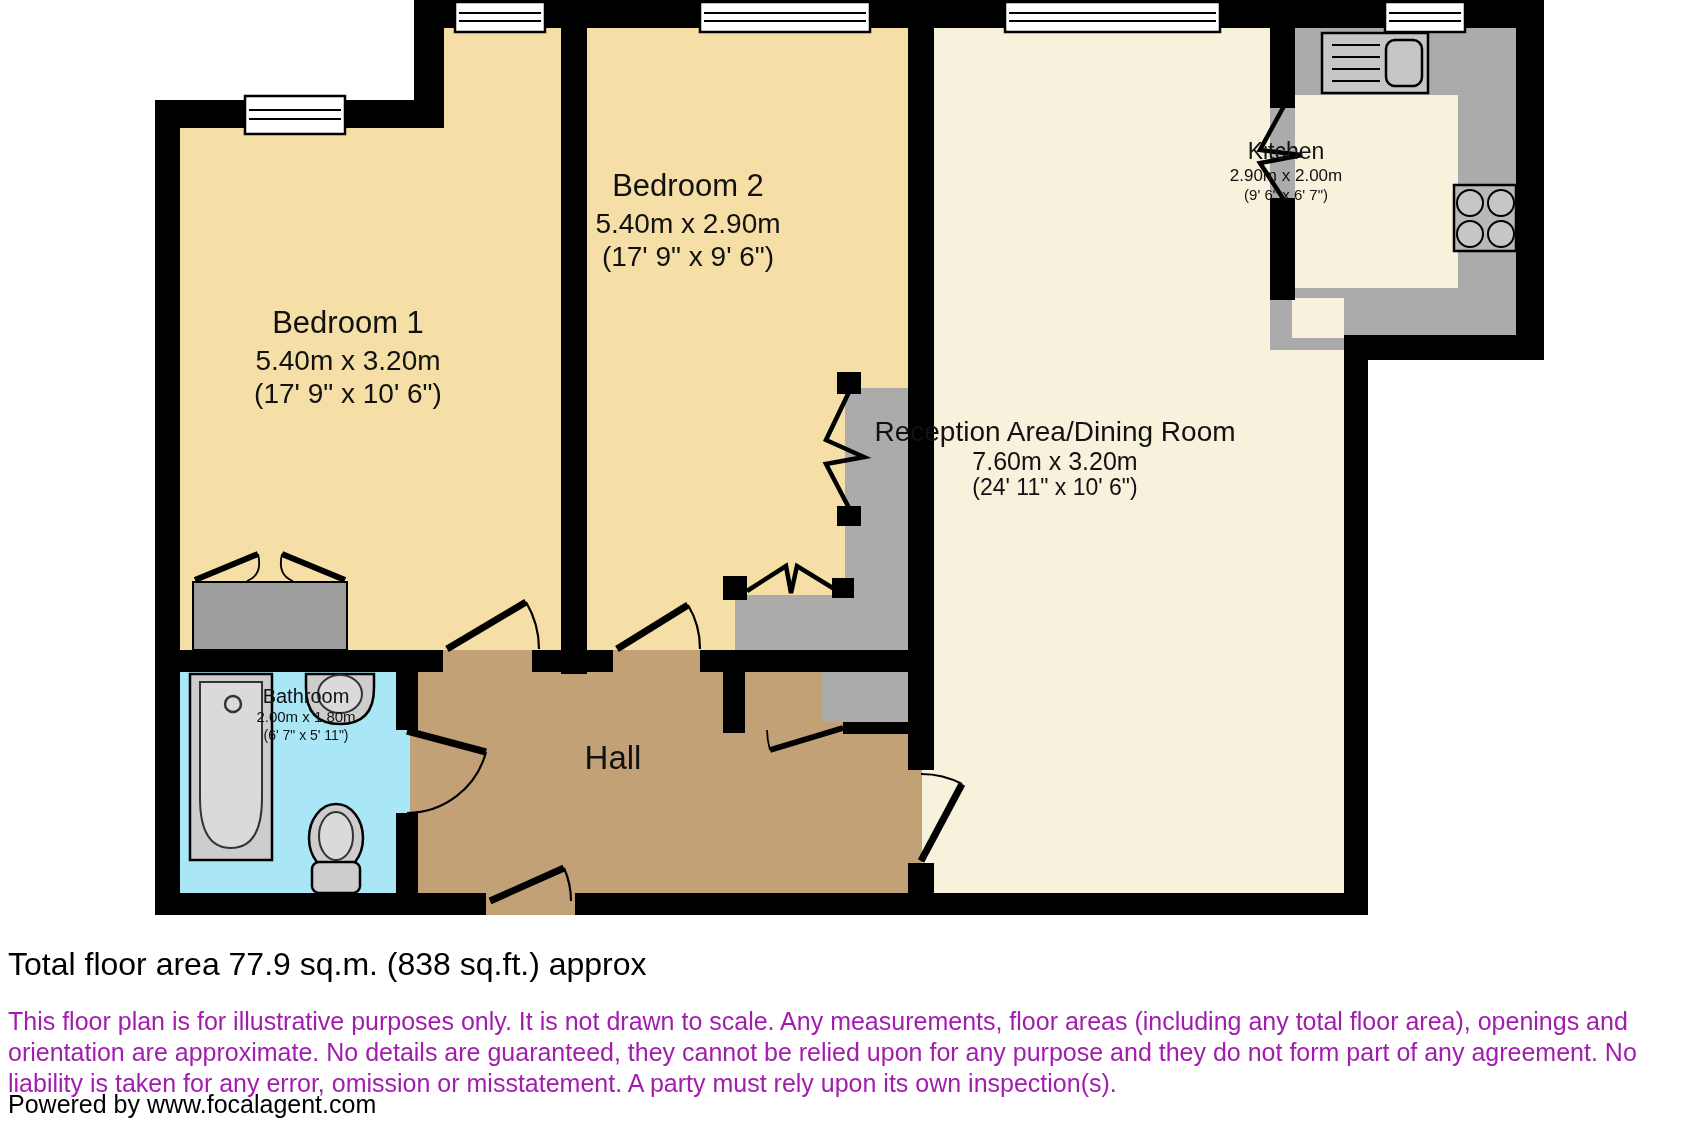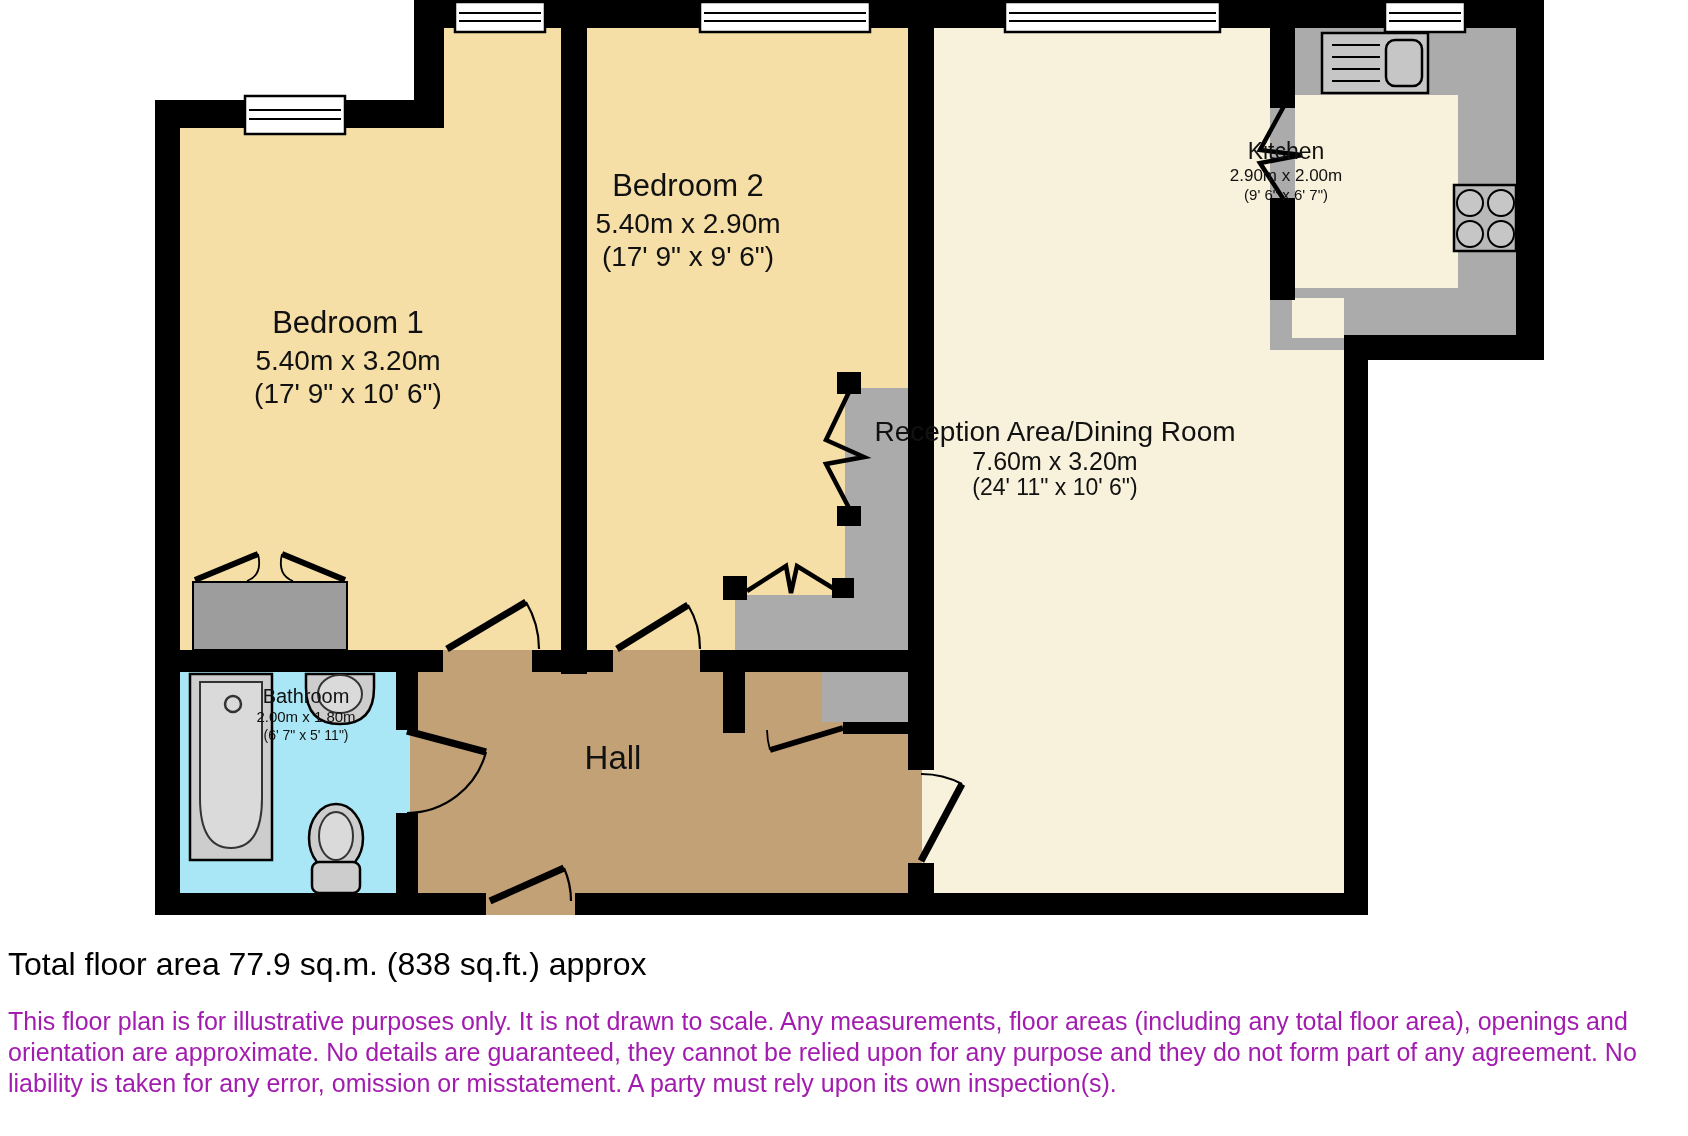--- a/index.html
+++ b/index.html
@@ -182,13 +182,14 @@
     <text class="room-name" x="306" y="703" font-size="20">Bathroom</text>
     <text x="306" y="722" font-size="15">2.00m x 1.80m</text>
     <text x="306" y="740" font-size="14">(6' 7" x 5' 11")</text>
 
     <text class="room-name" x="613" y="769" font-size="33">Hall</text>
   </g>
 </svg>
 
   <div class="footer-total">Total floor area 77.9 sq.m. (838 sq.ft.) approx</div>
   <div class="footer-disclaimer">This floor plan is for illustrative purposes only. It is not drawn to scale. Any measurements, floor areas (including any total floor area), openings and orientation are approximate. No details are guaranteed, they cannot be relied upon for any purpose and they do not form part of any agreement. No liability is taken for any error, omission or misstatement. A party must rely upon its own inspection(s).</div>
+  <div class="footer-powered">Powered by www.focalagent.com</div>
 </div>
 
 </body></html>

